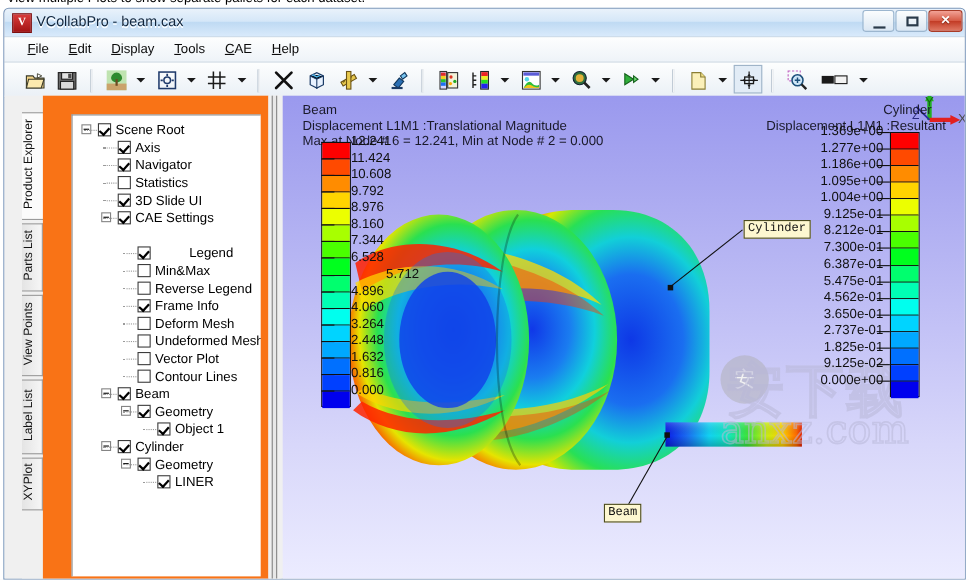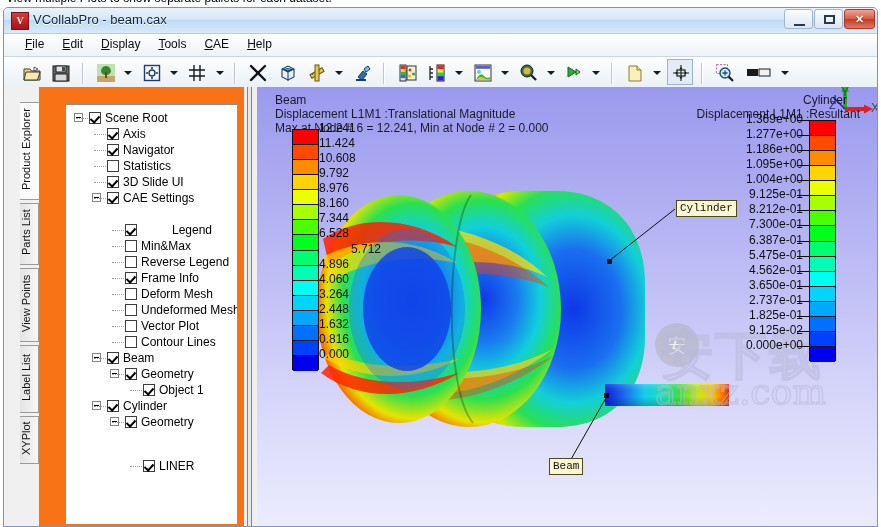--- a/index.html
+++ b/index.html
@@ -581,21 +581,21 @@
             <span class="dothoriz" style="left: 28px; top: 8px; width: 12px;"></span>
             <span class="cbox checked" style="left: 41px;"></span>
             <span class="tlabel" style="left: 57px;">Cylinder</span>
           </div>
           <div class="tnode" style="top: 309px; position: absolute; left: 0px; right: 0px;">
             <span class="expander" style="left: 44px;"></span>
             <span class="dothoriz" style="left: 46px; top: 8px; width: 12px;"></span>
             <span class="cbox checked" style="left: 59px;"></span>
             <span class="tlabel" style="left: 75px;">Geometry</span>
           </div>
-          <div class="tnode" style="top: 325px; position: absolute; left: 0px; right: 0px; margin-top: 28px;">
+          <div class="tnode" style="top: 325px; position: absolute; left: 0px; right: 0px;">
             <span class="dothoriz" style="left: 64px; top: 8px; width: 12px;"></span>
             <span class="cbox checked" style="left: 77px;"></span>
             <span class="tlabel" style="left: 93px;">LINER</span>
           </div>
         </div>
     </div>
 
     <div id="splitter">
       <div class="bar"></div>
       <div class="bar2"></div>

